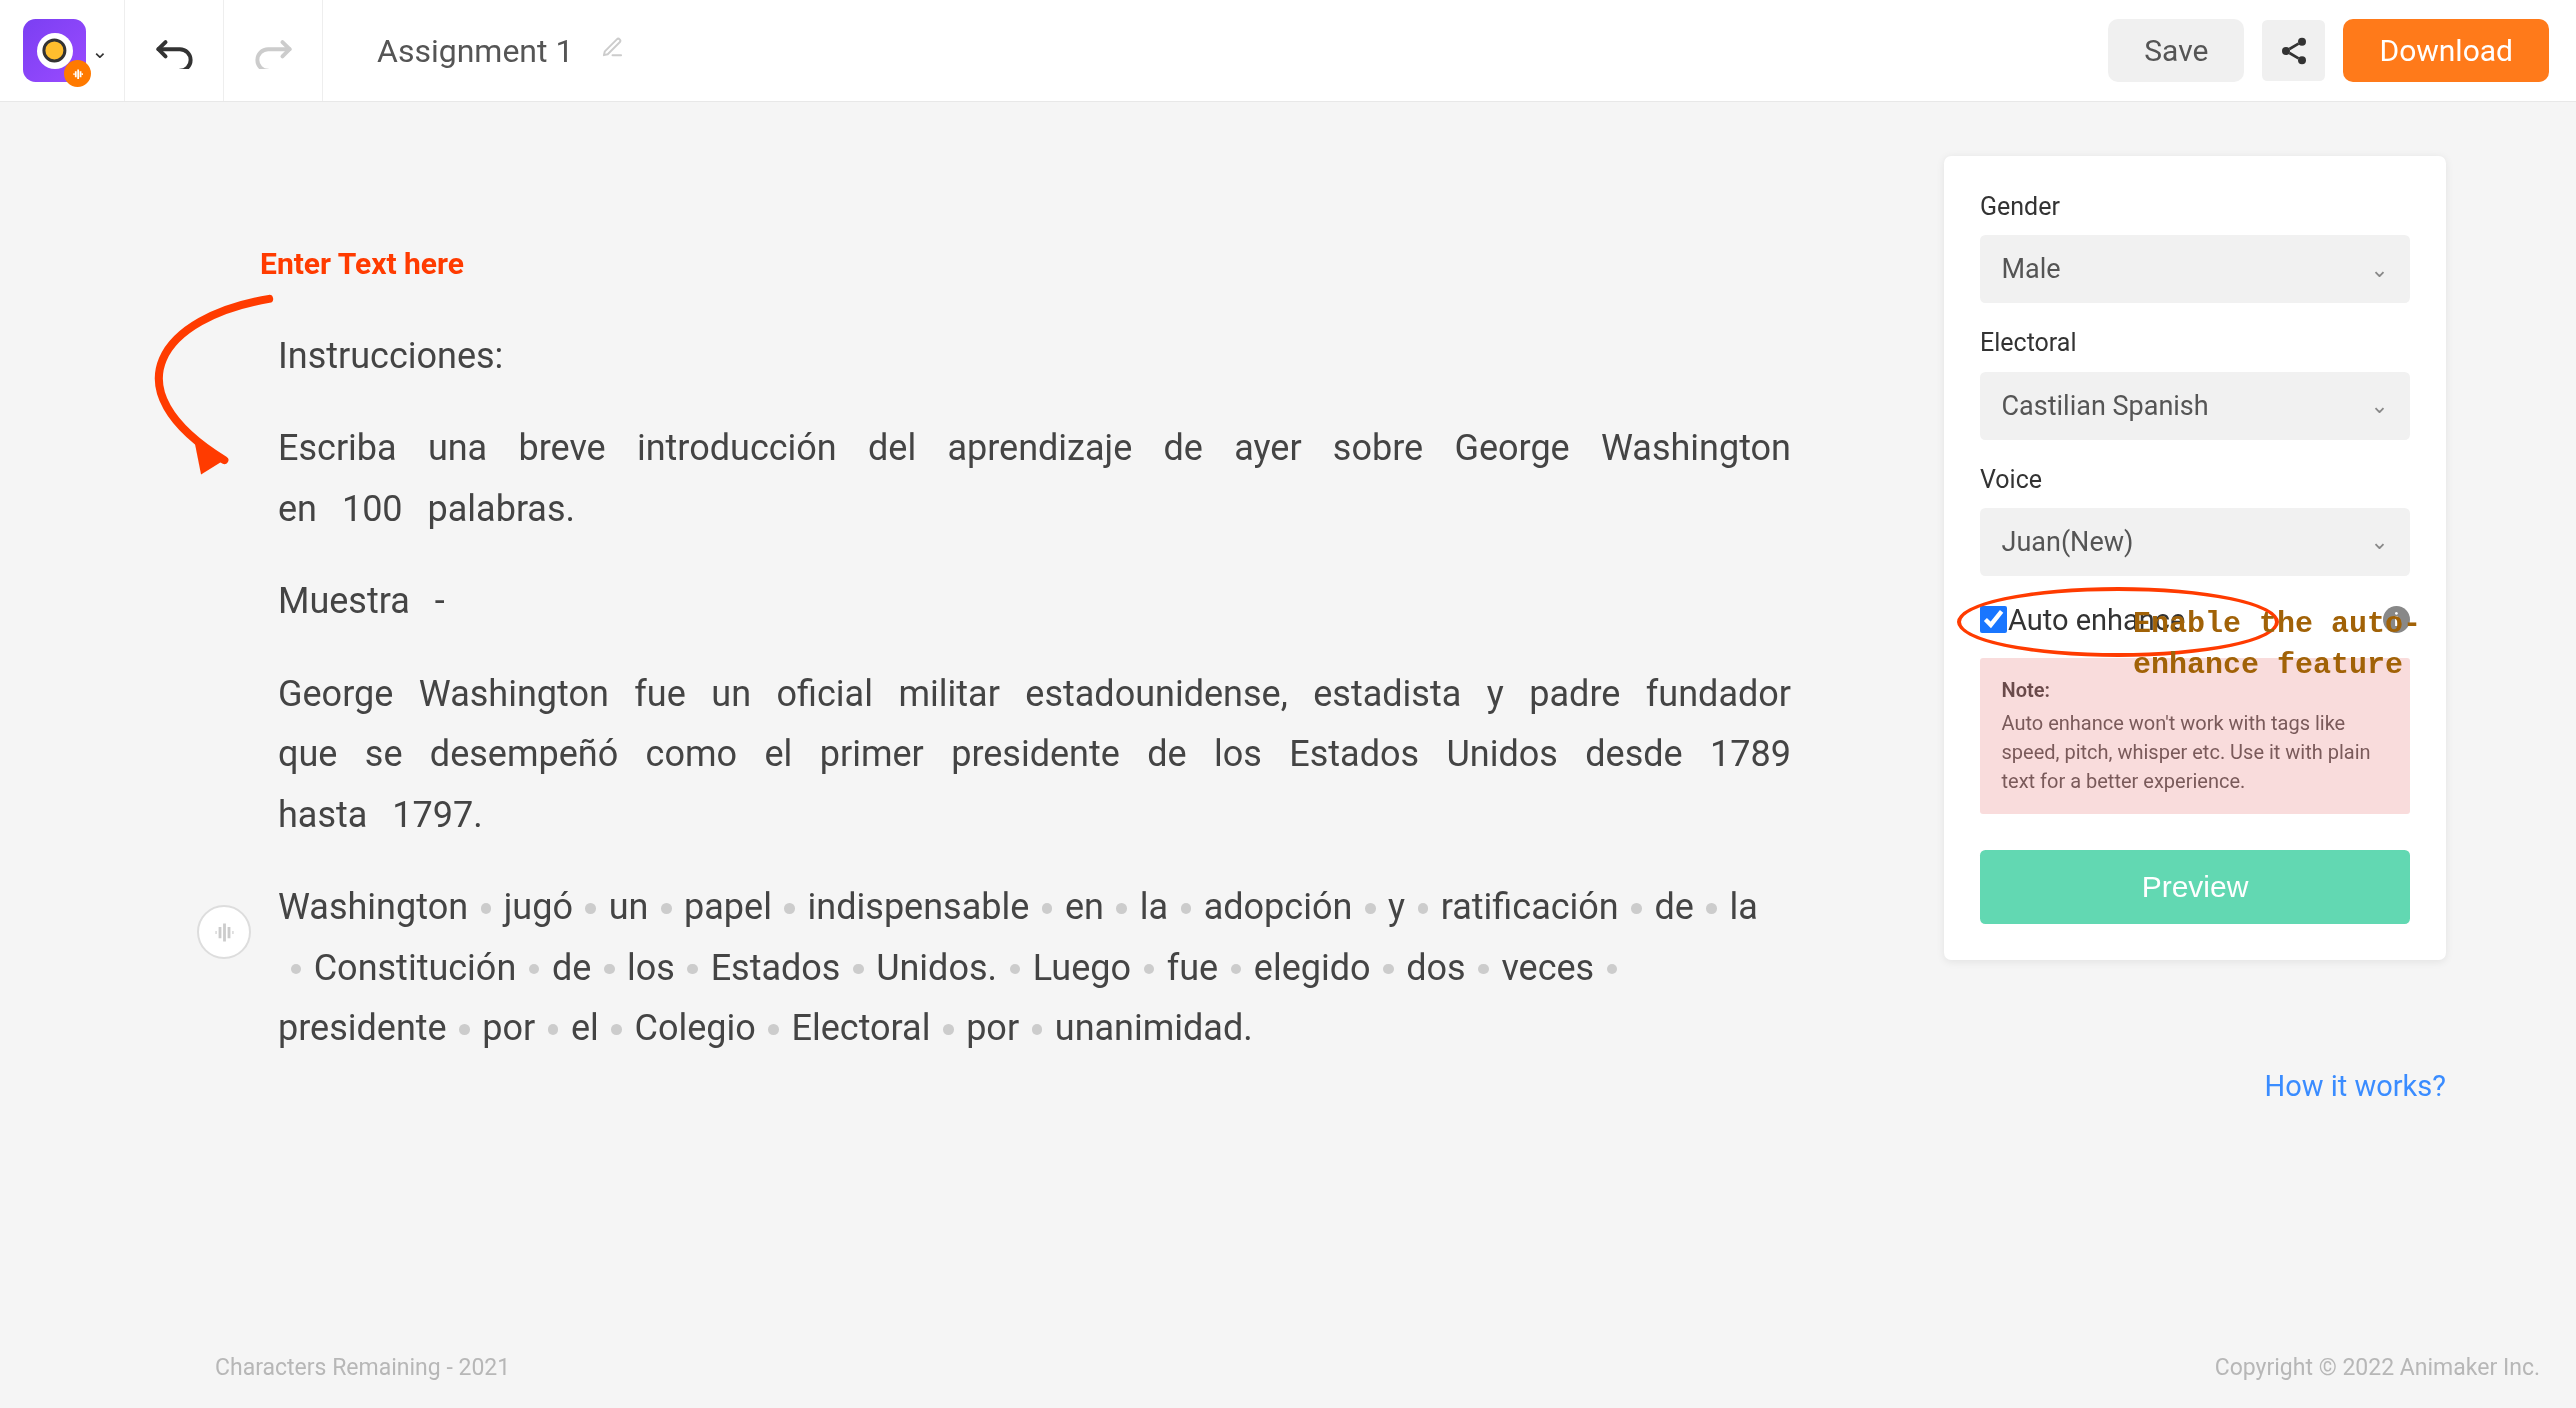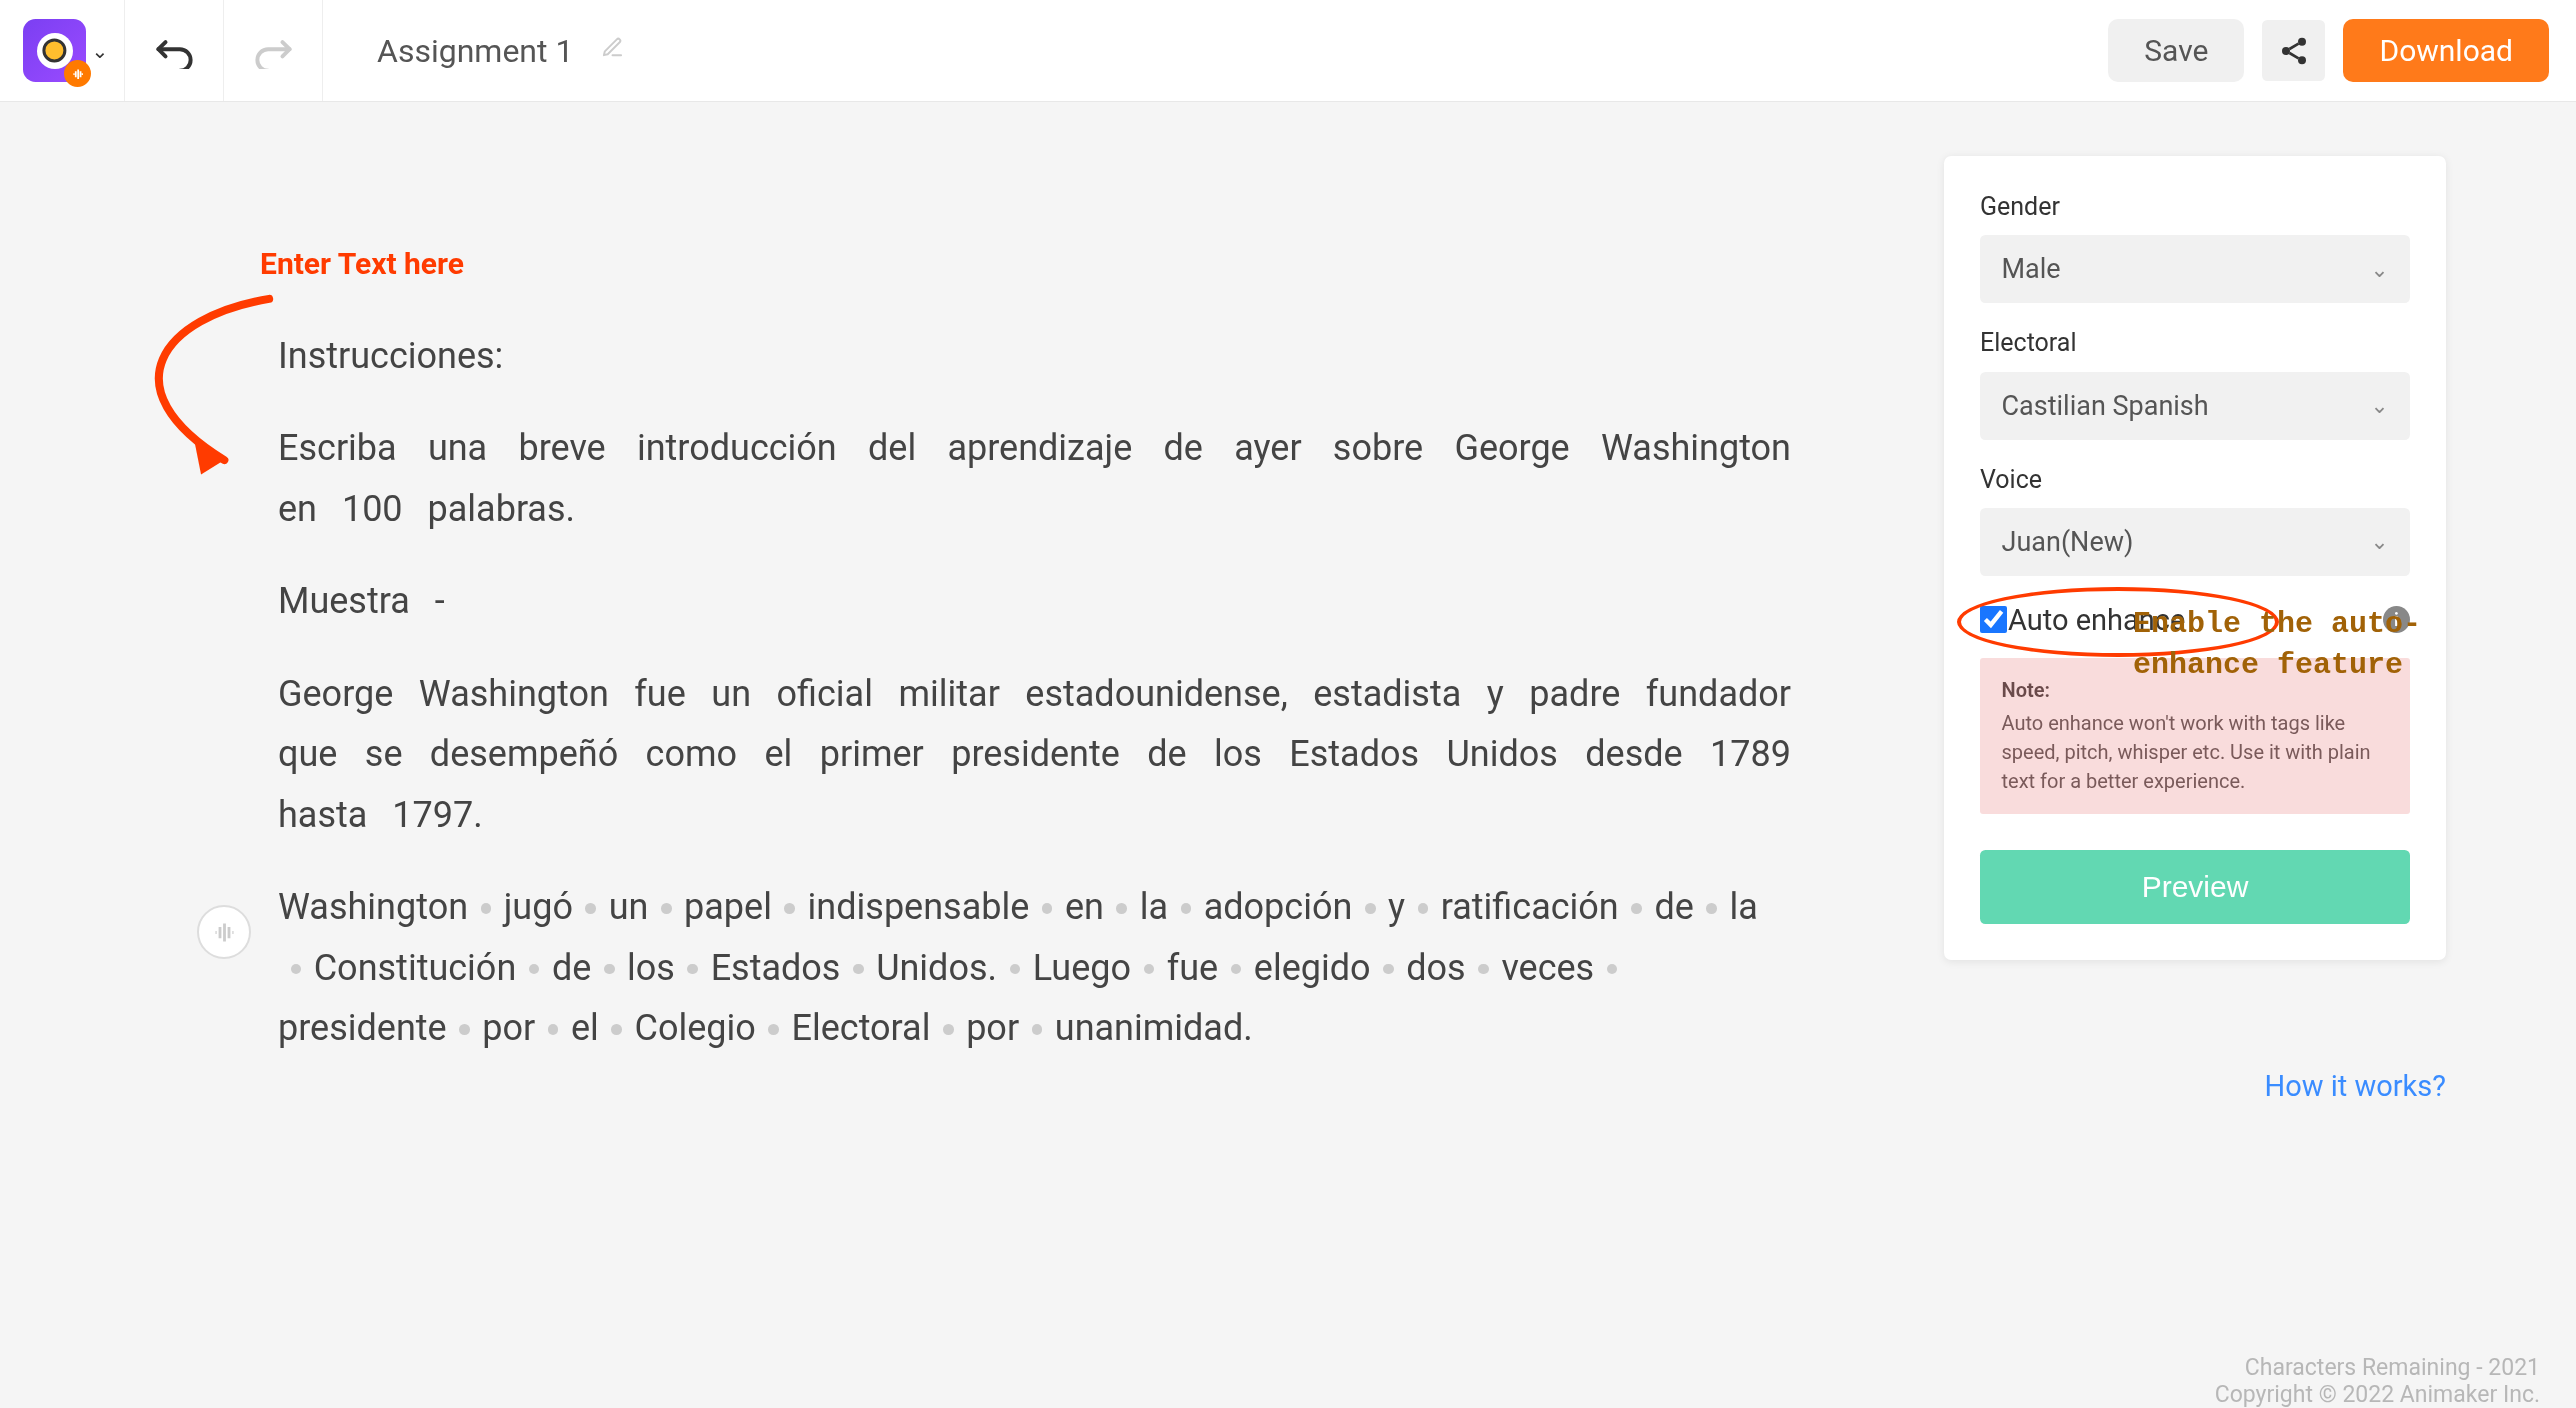--- a/index.html
+++ b/index.html
@@ -257,25 +257,24 @@
     text-align:right;
     font-size:29px;
   }
   .howworks a{color:#3a8cff;text-decoration:none;cursor:pointer;}
 
   
   .footer {
     position:absolute;
     bottom:0;left:0;right:0;
     height:54px;
-    display:flex;justify-content:space-between;align-items:flex-end;
+    display:flex;justify-content:space-between;align-items:flex-start;
     padding:0 36px 0 215px;
     font-size:23px;color:#b7b7b7;
     background:transparent;
-    flex-direction:column;
   }
 </style>
 </head>
 <body>
 
 <div class="topbar">
   <div class="logo-wrap">
     <div class="logo-box">
       <div class="logo-eye">
           <div class="logo-pupil"></div>

